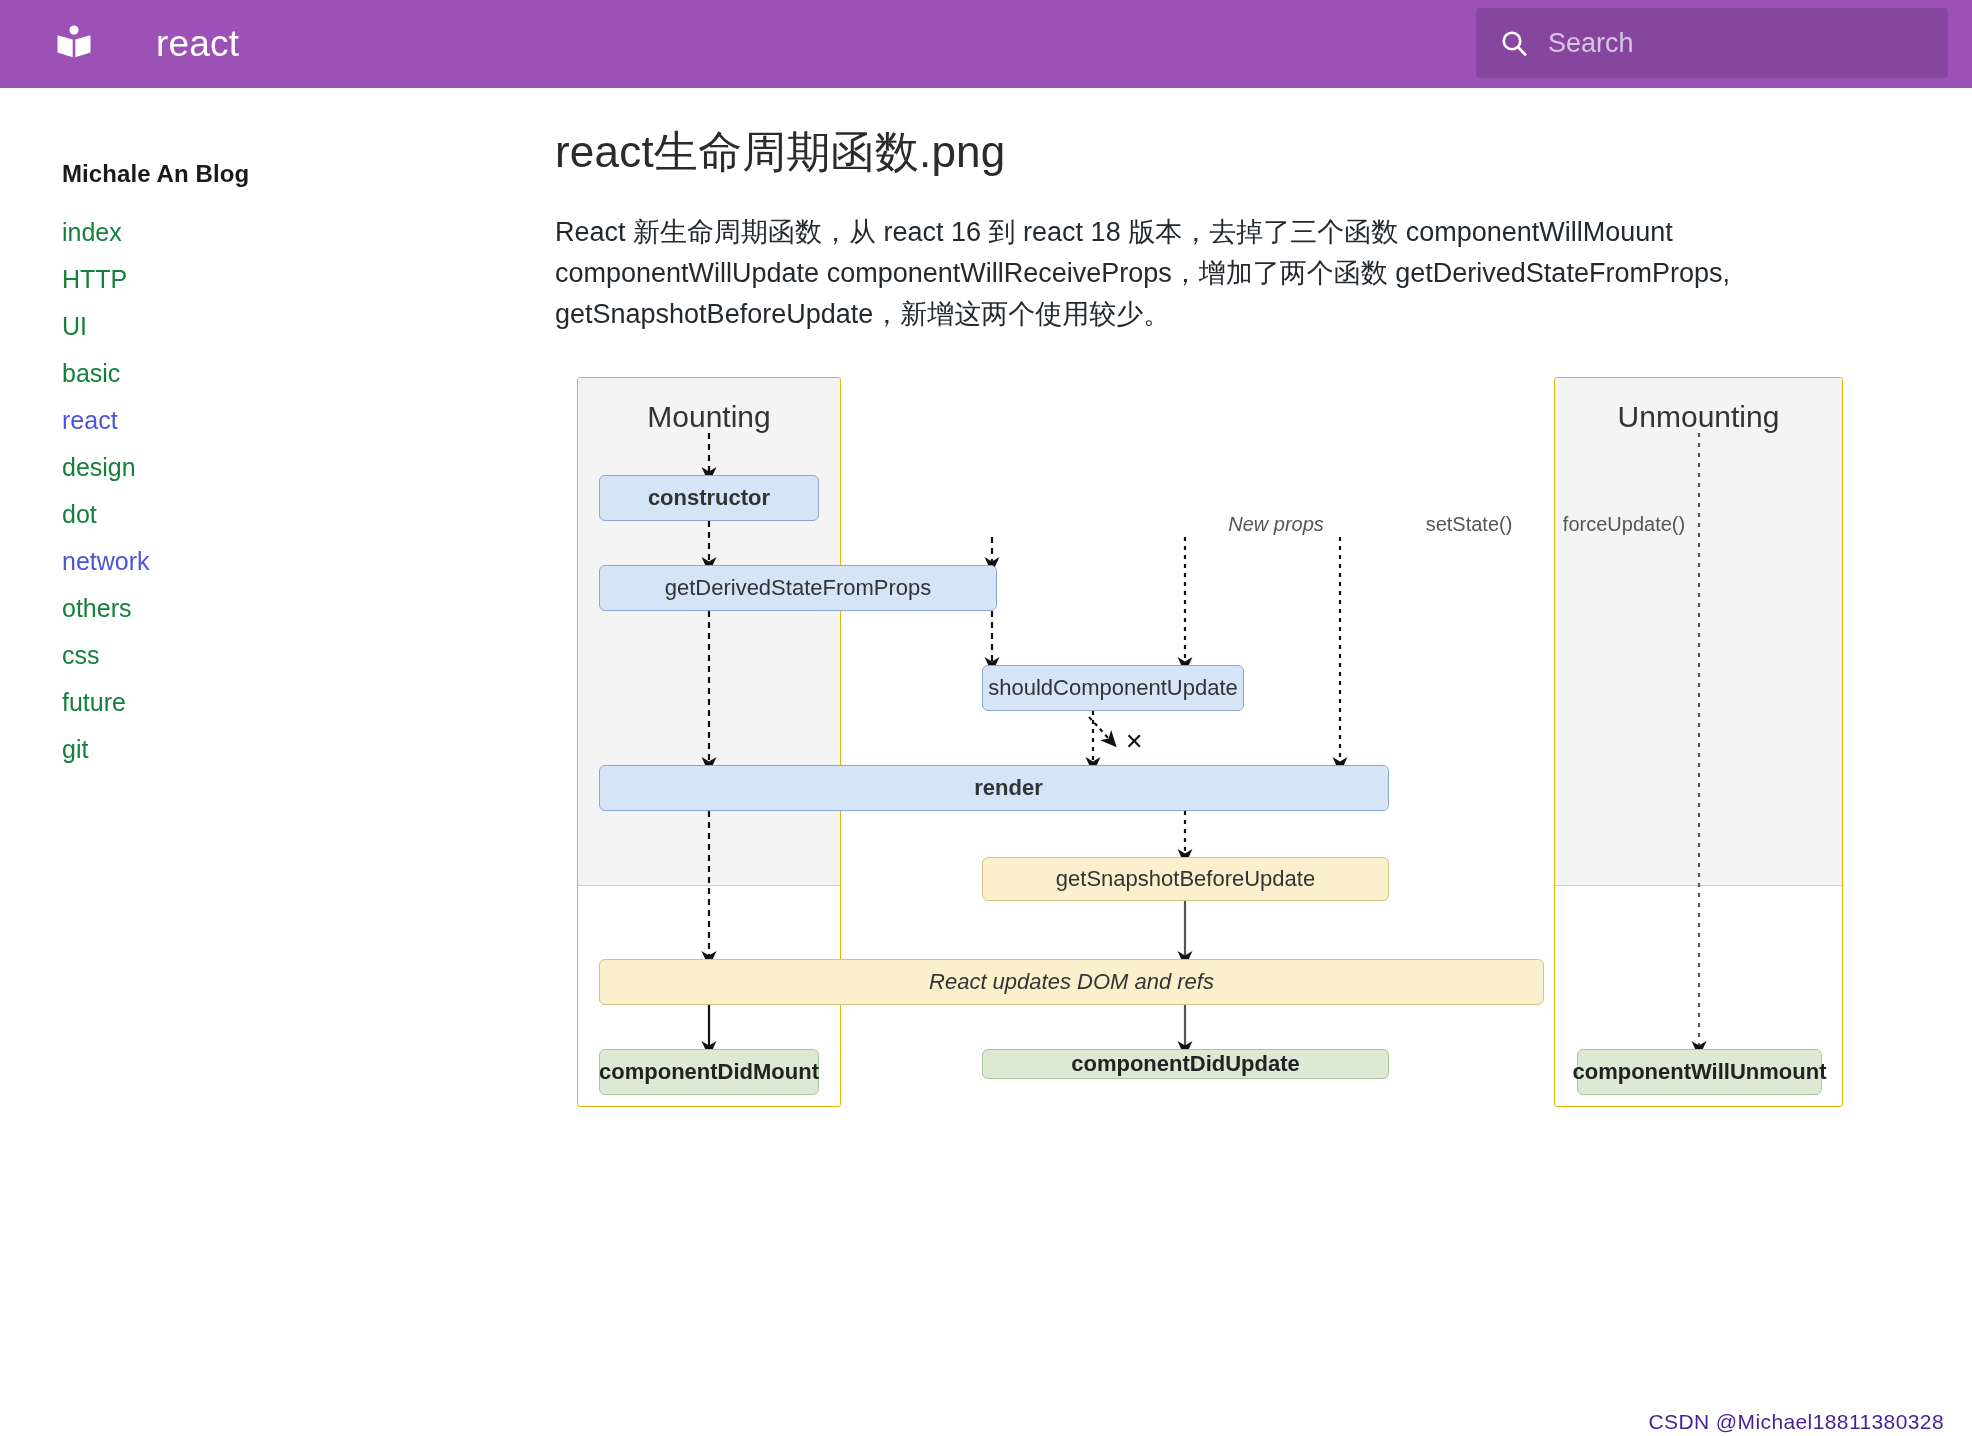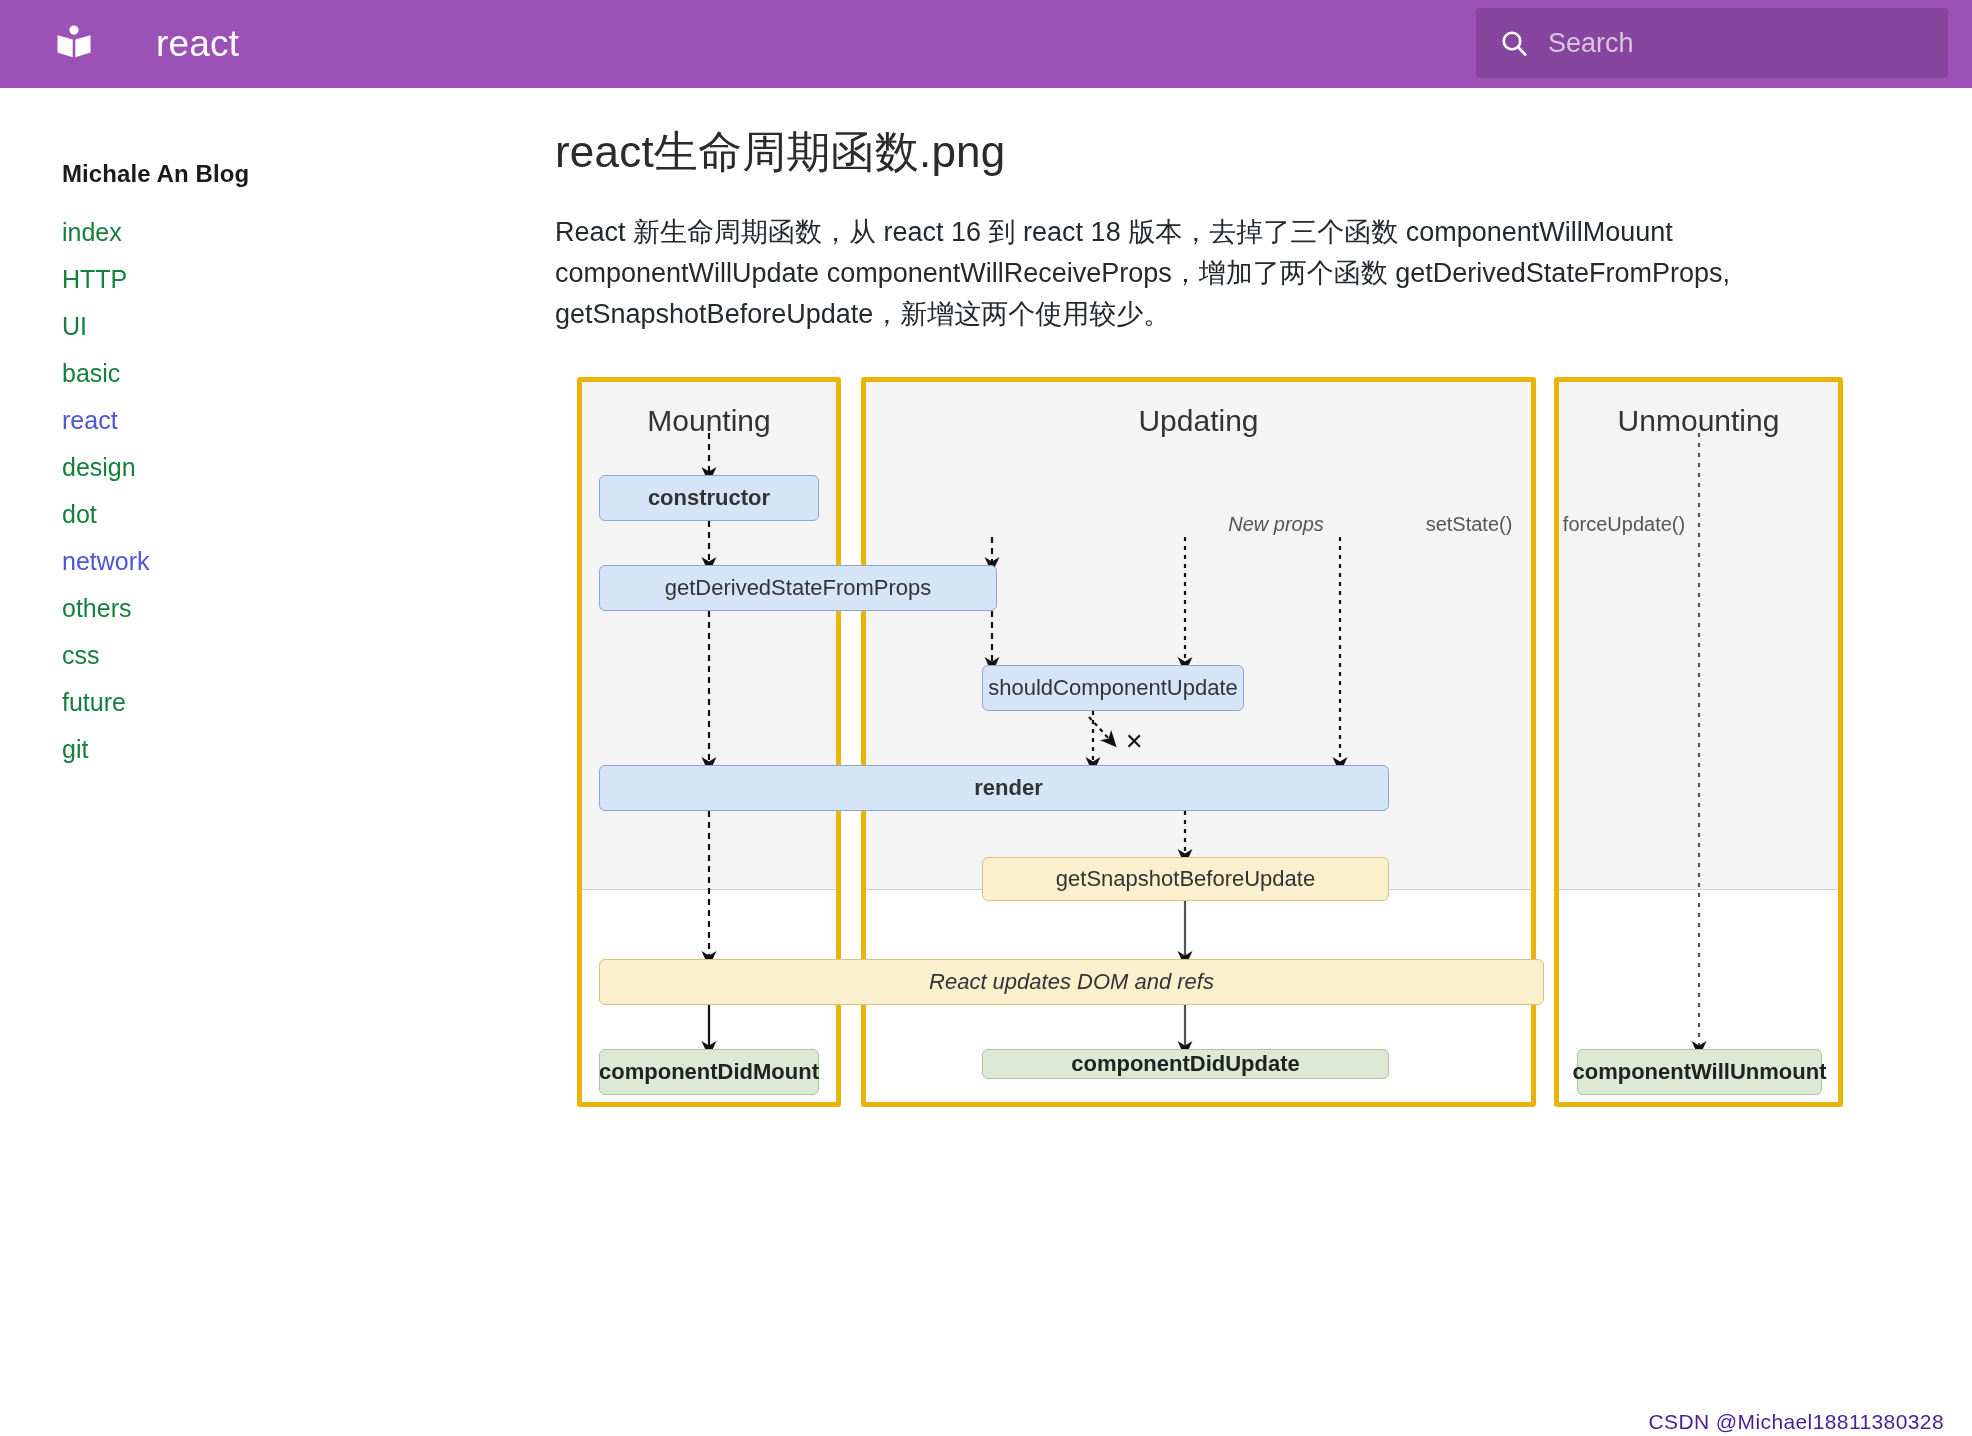--- a/index.html
+++ b/index.html
@@ -109,21 +109,21 @@
   
   .diagram {
     position: relative;
     width: 1366px; height: 730px;
     margin-left: 22px;
   }
   .panel {
     position: absolute;
     top: 0;
     height: 730px;
-    border: 5px solid #eab308;
+    border: 1px solid #eab308;
     border-radius: 3px;
     background: #ffffff;
     overflow: hidden;
   }
   .panel-top {
     position: absolute;
     left: 0; top: 0; right: 0;
     height: 508px;
     background: #f4f4f4;
     border-bottom: 1px solid #cfcfcf;
@@ -231,24 +231,20 @@
 
   <p class="intro">React 新生命周期函数，从 react 16 到 react 18 版本，去掉了三个函数 componentWillMouunt componentWillUpdate componentWillReceiveProps，增加了两个函数 getDerivedStateFromProps, getSnapshotBeforeUpdate，新增这两个使用较少。</p>
 
   <div class="diagram">
 
     <div class="panel panel-mounting">
       <div class="panel-top"></div>
       <div class="panel-heading">Mounting</div>
     </div>
 
-    <div class="panel panel-updating">
-      <div class="panel-top"></div>
-      <div class="panel-heading">Updating</div>
-    </div>
 
     <div class="panel panel-unmounting">
       <div class="panel-top"></div>
       <div class="panel-heading">Unmounting</div>
     </div>
 
     <svg class="ovl" viewBox="0 0 1366 730">
       <defs>
         <marker id="ah" markerWidth="9" markerHeight="9" refX="4.2" refY="4.2" orient="auto">
           <path d="M0.6,0.8 L8,4.2 L0.6,7.6 L2.6,4.2 Z" fill="#111"></path>

